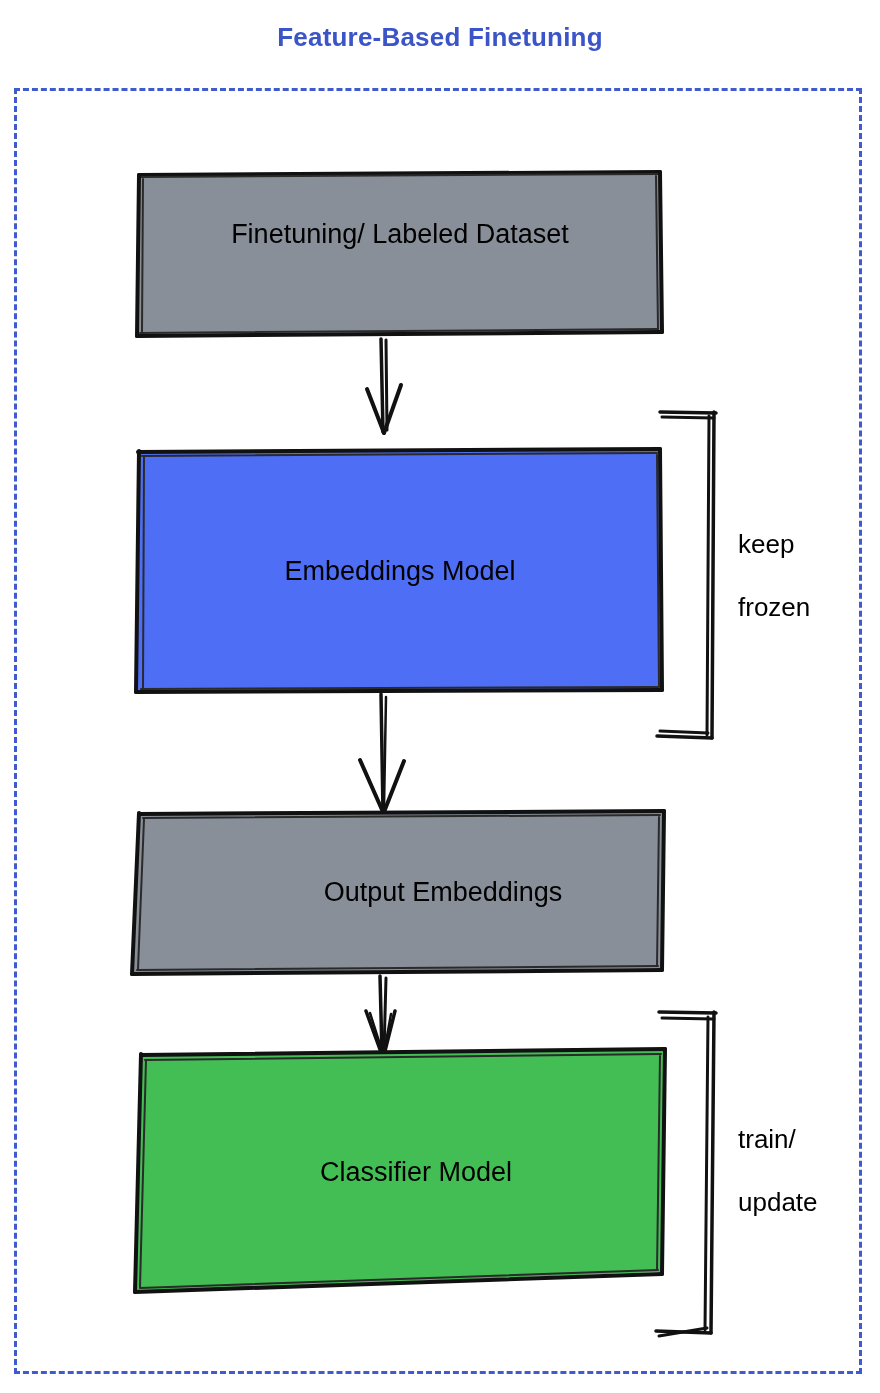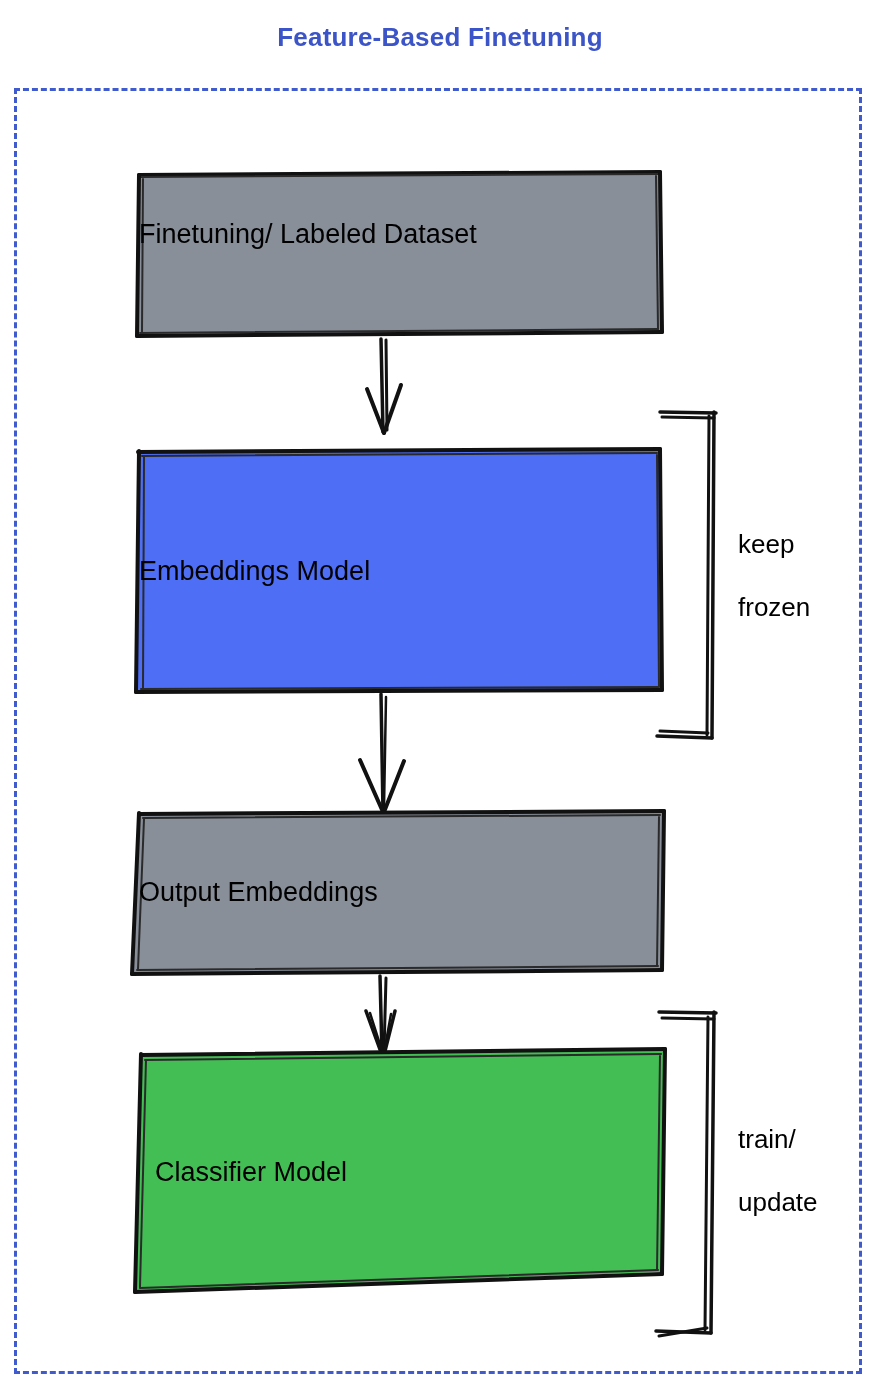--- a/index.html
+++ b/index.html
@@ -47,21 +47,21 @@
     position: absolute;
     left: 0;
     top: 0;
     width: 880px;
     height: 1393px;
     pointer-events: none;
   }
   
   .node-label {
     position: absolute;
-    text-align: left;
+    text-align: center;
     color: #000000;
     font-size: 27px;
     font-family: "Liberation Sans", sans-serif;
     font-weight: 400;
     white-space: nowrap;
   }
   .side-label {
     position: absolute;
     color: #000000;
     font-size: 26px;

